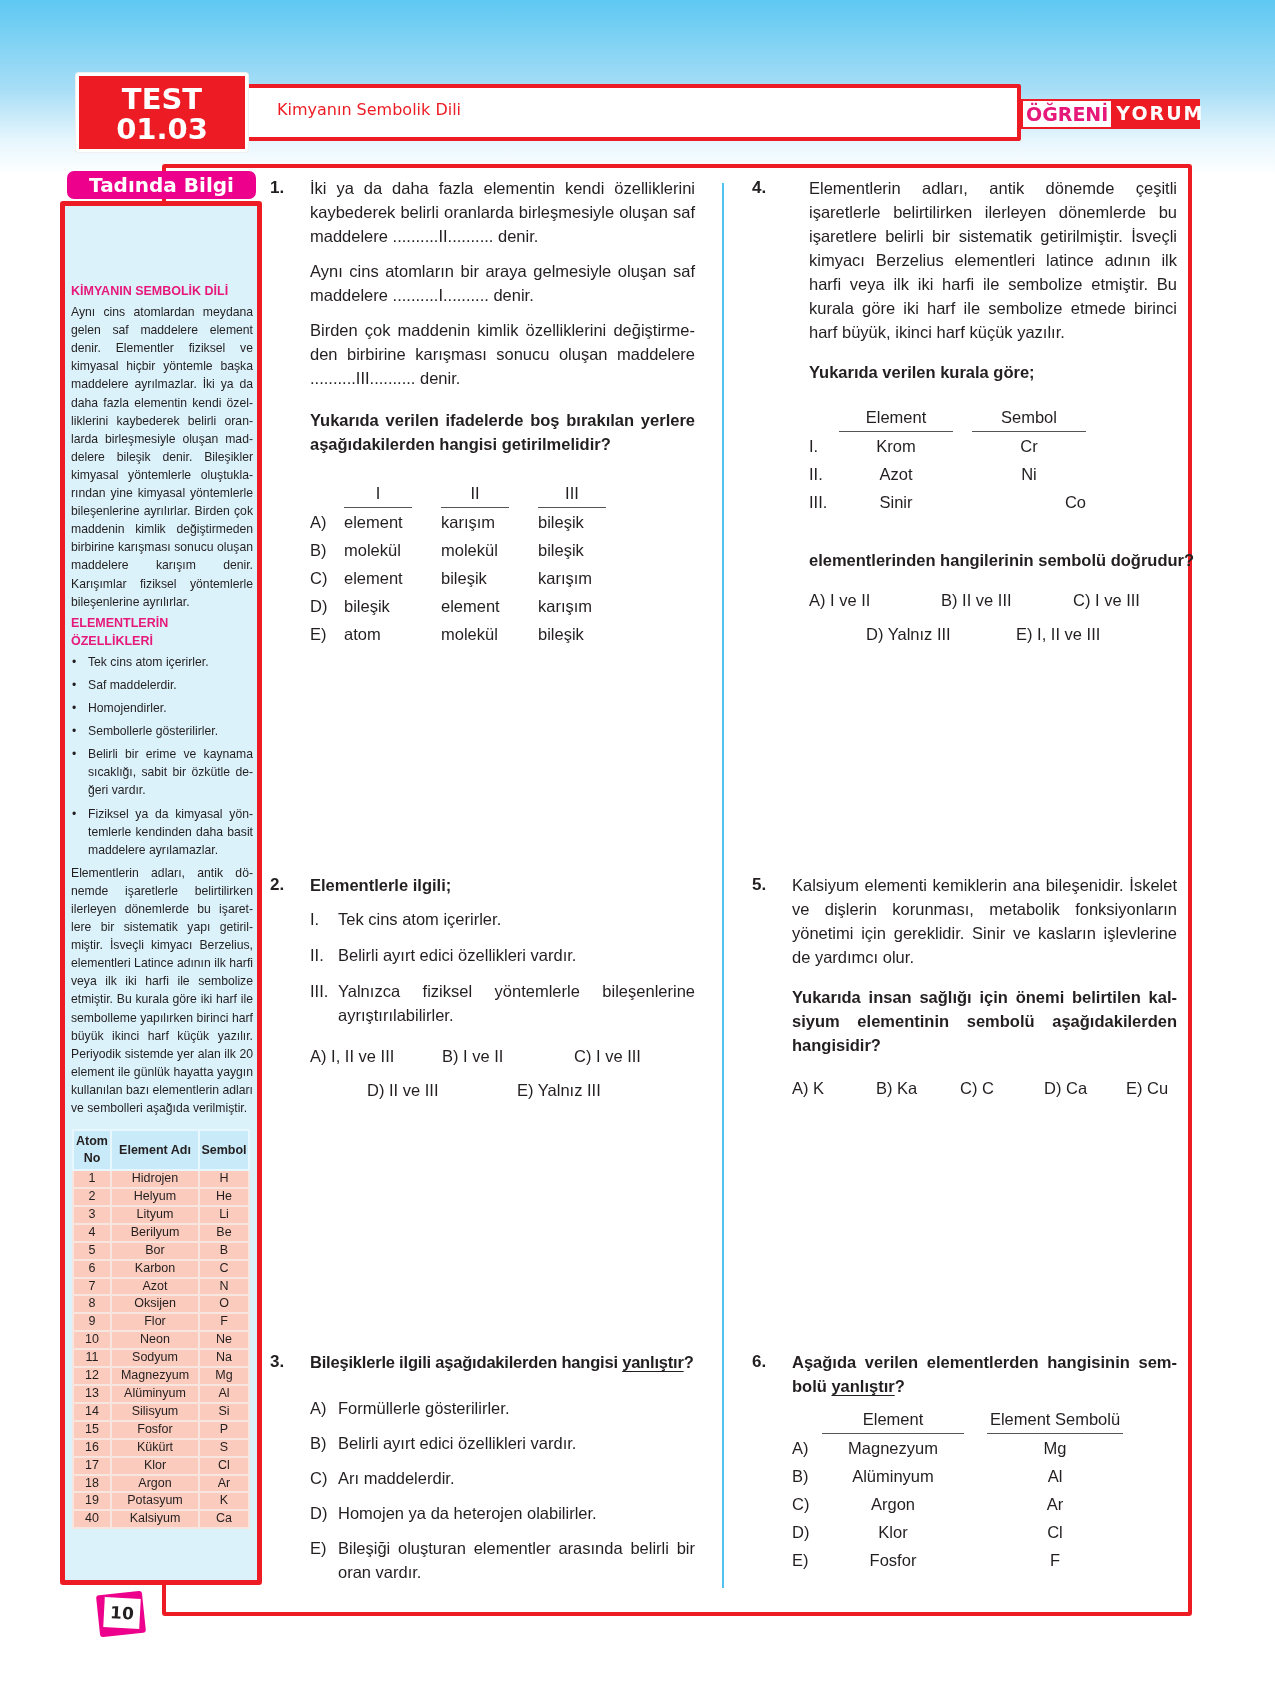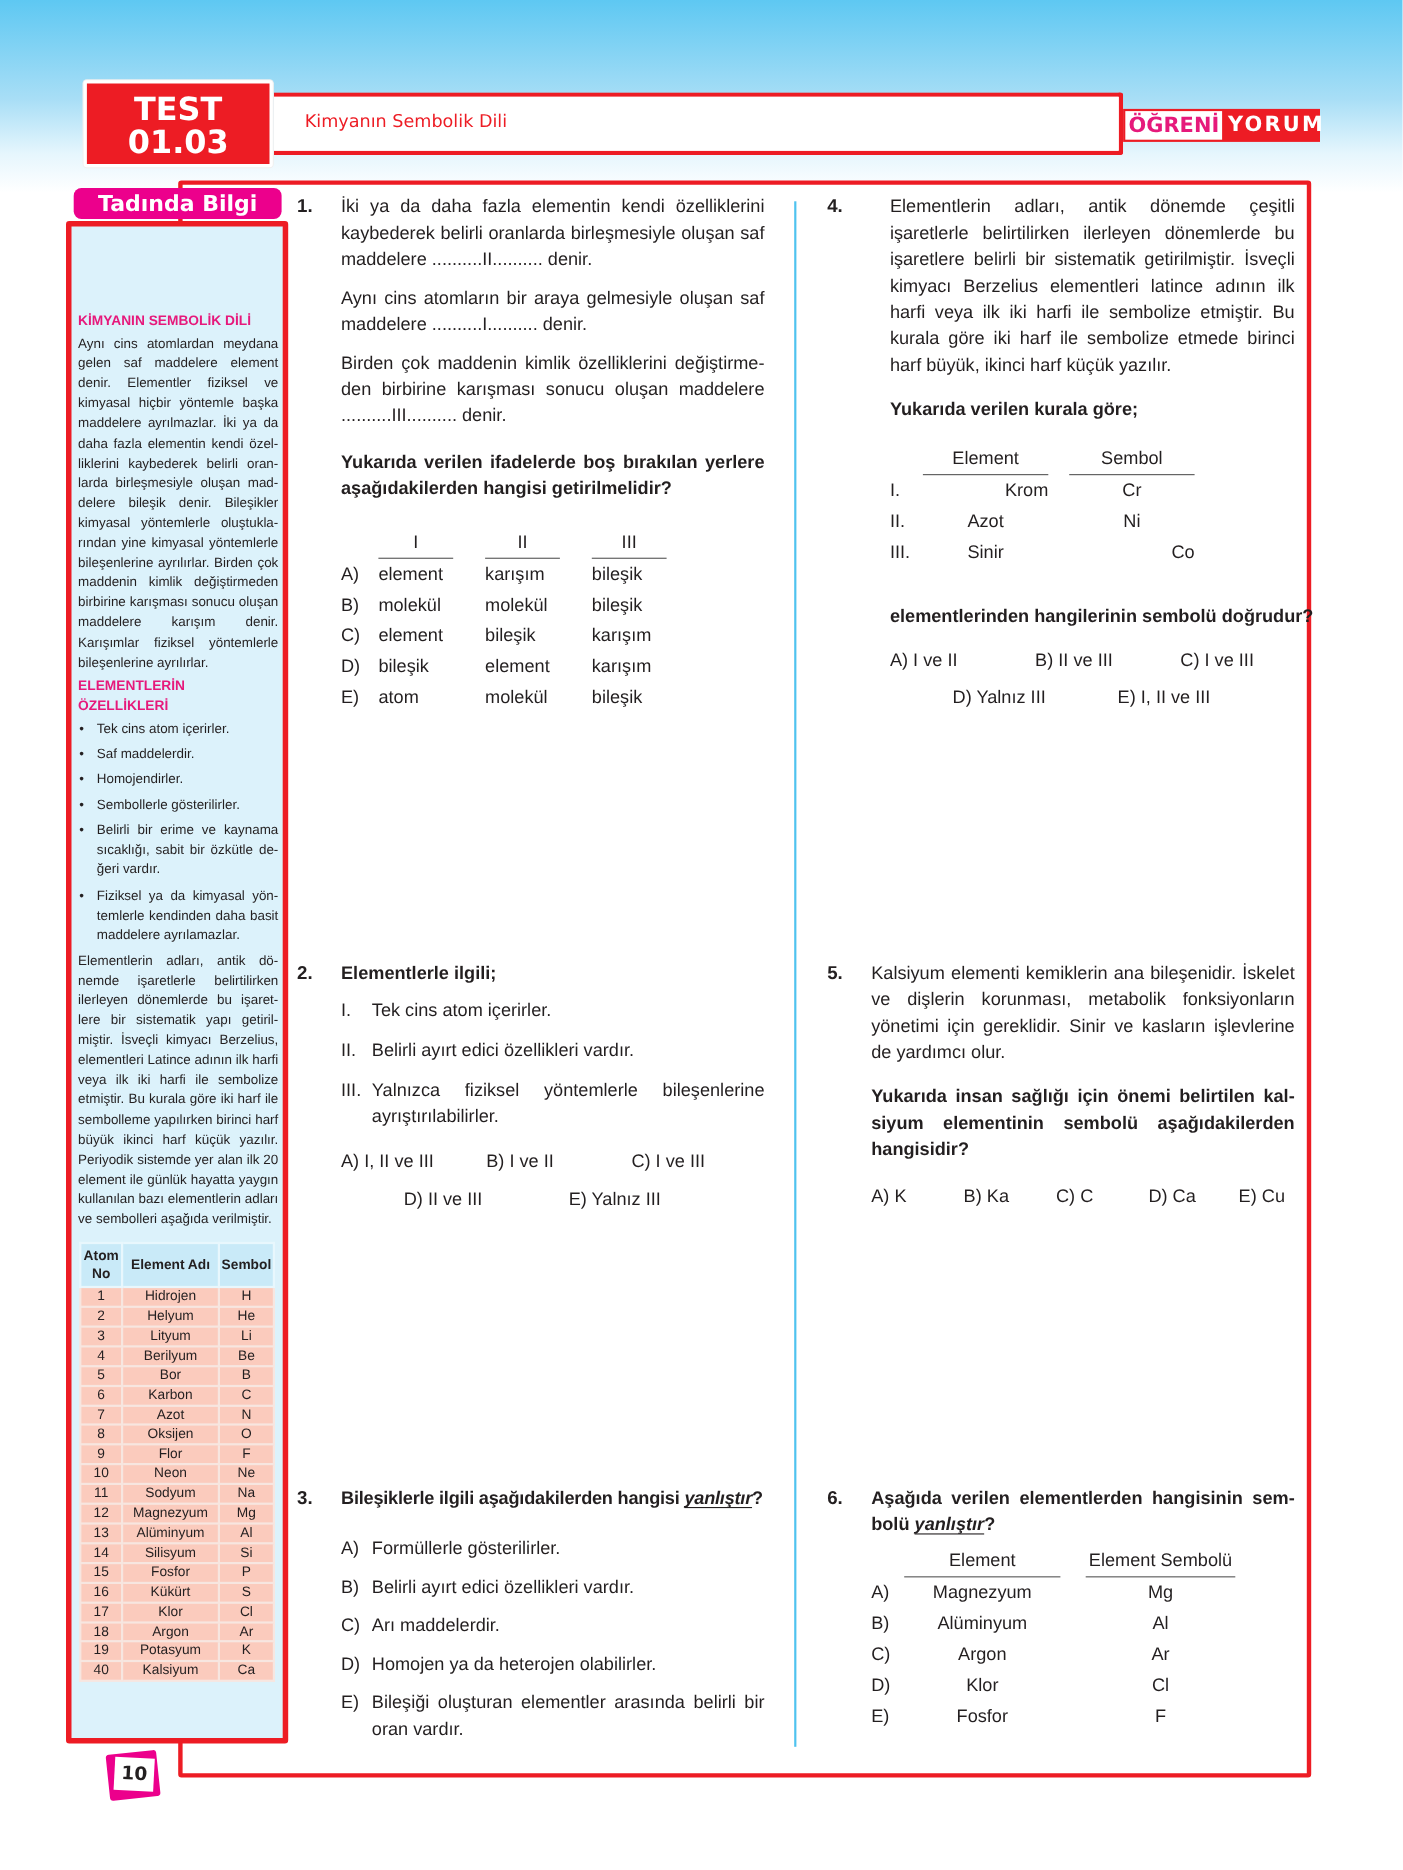--- a/index.html
+++ b/index.html
@@ -88,21 +88,21 @@
     font-weight: bold; font-size: 17px; text-align: center; line-height: 30px;
     font-family: "DejaVu Sans", sans-serif;
   }
 
   
   .q { font-size: 16.5px; line-height: 24px; }
   .q .num { position: absolute; left: 0; top: 0; font-weight: bold; font-size: 17px; }
   .q .body { margin-left: 40px; text-align: justify; }
   .q p { margin-bottom: 11px; }
   .bold { font-weight: bold; }
-  .u { text-decoration: underline; text-underline-offset: 3px; font-style: italic; }
+  .u { text-decoration: underline; text-underline-offset: 3px; }
   .col-head { text-align: center; border-bottom: 1.5px solid #555; padding-bottom: 2px; }
   .row { display: flex; height: 28px; align-items: center; }
   .hd-row { display: flex; align-items: flex-end; height: 30px; }
   .roman-list li { list-style: none; display: flex; margin-bottom: 12px; }
   .roman-list li .lbl { width: 28px; flex: none; }
   .letter-list li { list-style: none; display: flex; margin-bottom: 11px; }
   .letter-list li .lbl { width: 28px; flex: none; }
   .choice-line { display: flex; height: 34px; align-items: center; }
 </style>
 </head>
@@ -370,21 +370,21 @@
     <p class="bold" style="margin-top:16px">Yukarıda verilen kurala göre;</p>
     <div style="margin-top:18px">
       <div class="hd-row">
         <span style="width:30px"></span>
         <span class="col-head" style="width:114px; margin-right:19px">Element</span>
         <span class="col-head" style="width:114px">Sembol</span>
       </div>
       <div id="q4-rows">
           <div class="row">
             <span style="width:30px">I.</span>
-            <span style="width:114px; margin-right:19px; text-align:right">Krom</span>
+            <span style="width:114px; margin-right:19px; text-align:center">Krom</span>
             <span style="width:114px; text-align:center">Cr</span>
           </div>
           <div class="row">
             <span style="width:30px">II.</span>
             <span style="width:114px; margin-right:19px; text-align:center">Azot</span>
             <span style="width:114px; text-align:center">Ni</span>
           </div>
           <div class="row">
             <span style="width:30px">III.</span>
             <span style="width:114px; margin-right:19px; text-align:center">Sinir</span>

